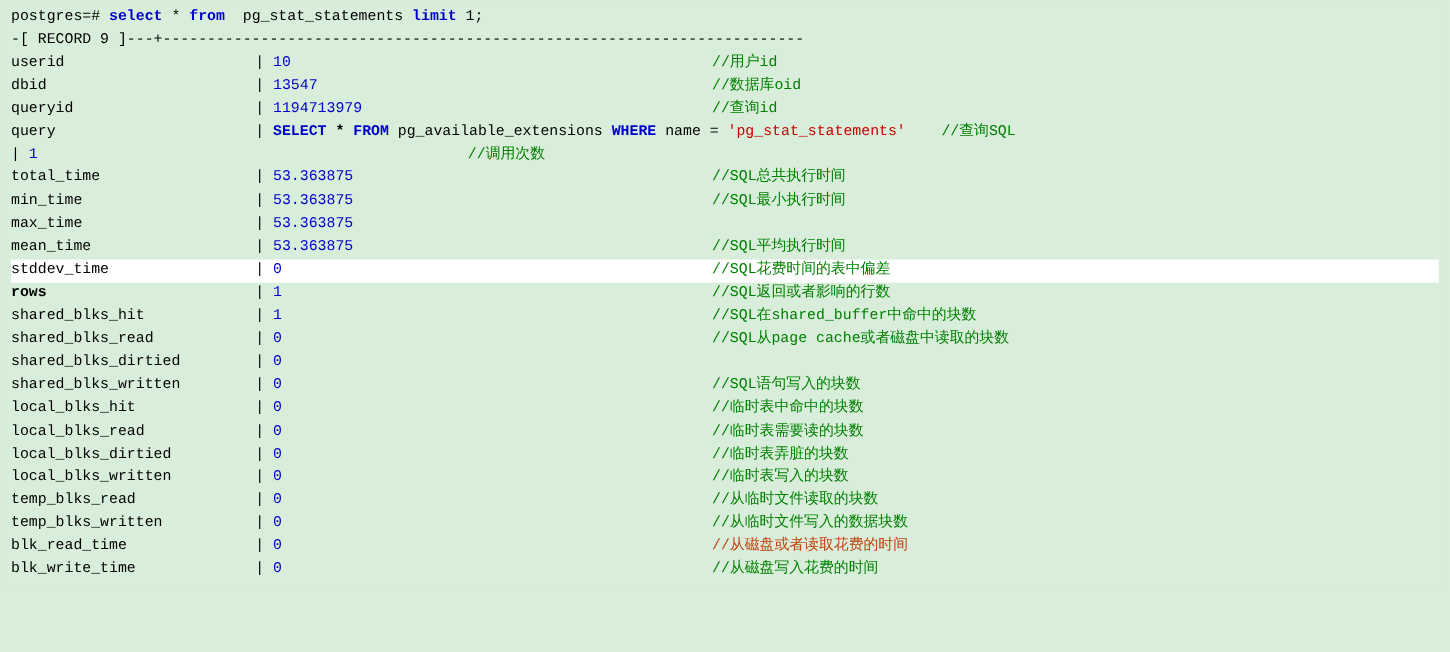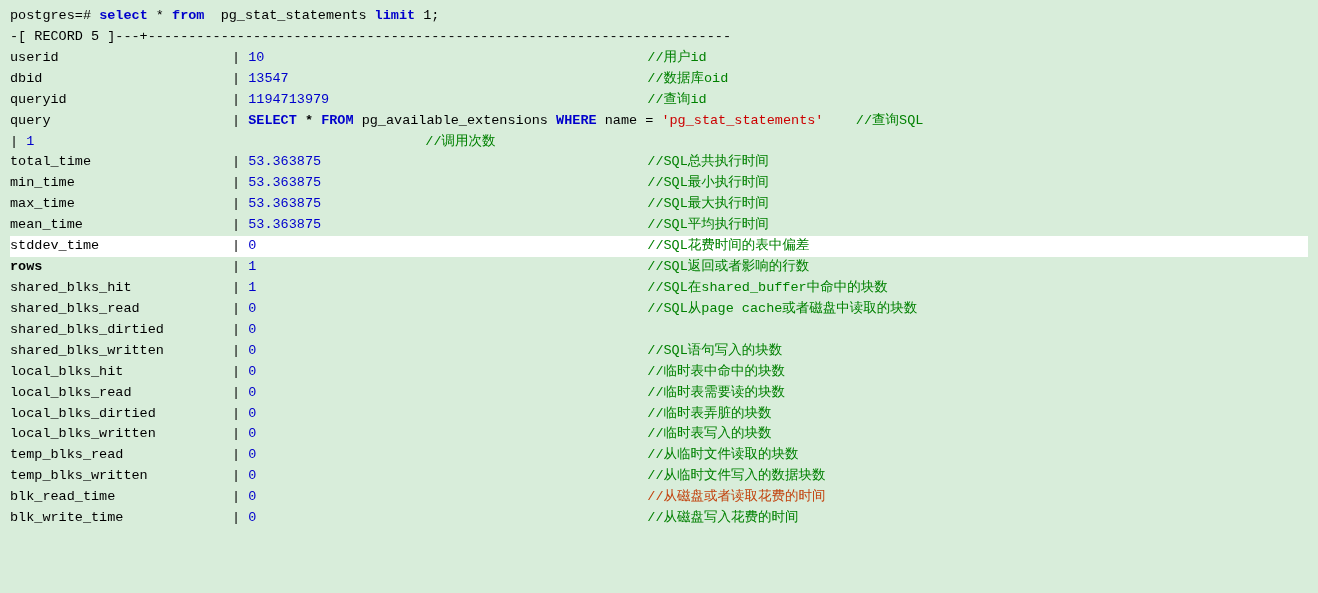--- a/index.html
+++ b/index.html
@@ -30,21 +30,21 @@
 </head>
 <body>
 
 <div class="terminal">
 
   <div class="line">
     <span style="color:#000;">postgres=# </span><span style="color:#0000cc;font-weight:bold;">select</span><span style="color:#000;"> * </span><span style="color:#0000cc;font-weight:bold;">from</span><span style="color:#000;">  pg_stat_statements </span><span style="color:#0000cc;font-weight:bold;">limit</span><span style="color:#000;"> 1;</span>
   </div>
 
   <div class="line separator-line">
-    <span>-[ RECORD 5 ]---+------------------------------------------------------------------------</span>
+    <span>-[ RECORD 9 ]---+------------------------------------------------------------------------</span>
   </div>
 
   <div class="line">
     <span style="display:inline-block;width:222px;">userid                </span><span>| </span><span style="color:#0000cc;display:inline-block;width:310px;">10</span><span style="color:#008000;">           //用户id</span>
   </div>
 
   <div class="line">
     <span style="display:inline-block;width:222px;">dbid                  </span><span>| </span><span style="color:#0000cc;display:inline-block;width:310px;">13547</span><span style="color:#008000;">           //数据库oid</span>
   </div>
 
@@ -62,21 +62,21 @@
 
   <div class="line">
     <span style="display:inline-block;width:222px;">total_time            </span><span>| </span><span style="color:#0000cc;display:inline-block;width:310px;">53.363875</span><span style="color:#008000;">           //SQL总共执行时间</span>
   </div>
 
   <div class="line">
     <span style="display:inline-block;width:222px;">min_time              </span><span>| </span><span style="color:#0000cc;display:inline-block;width:310px;">53.363875</span><span style="color:#008000;">           //SQL最小执行时间</span>
   </div>
 
   <div class="line">
-    <span style="display:inline-block;width:222px;">max_time              </span><span>| </span><span style="color:#0000cc;display:inline-block;width:310px;">53.363875</span><span style="color:#008000;">           //SQL最大执行时间</span>
+    <span style="display:inline-block;width:222px;">max_time              </span><span>| </span><span style="color:#0000cc;display:inline-block;width:310px;">53.363875</span>
   </div>
 
   <div class="line">
     <span style="display:inline-block;width:222px;">mean_time             </span><span>| </span><span style="color:#0000cc;display:inline-block;width:310px;">53.363875</span><span style="color:#008000;">           //SQL平均执行时间</span>
   </div>
 
   <div class="line highlighted-row">
     <span style="display:inline-block;width:222px;">stddev_time           </span><span>| </span><span style="color:#0000cc;display:inline-block;width:310px;">0</span><span style="color:#008000;">           //SQL花费时间的表中偏差</span>
   </div>
 

